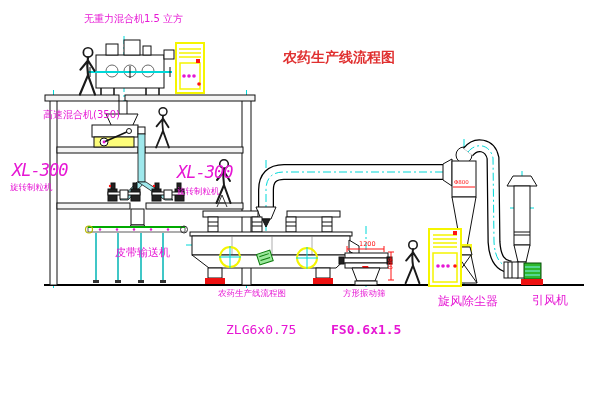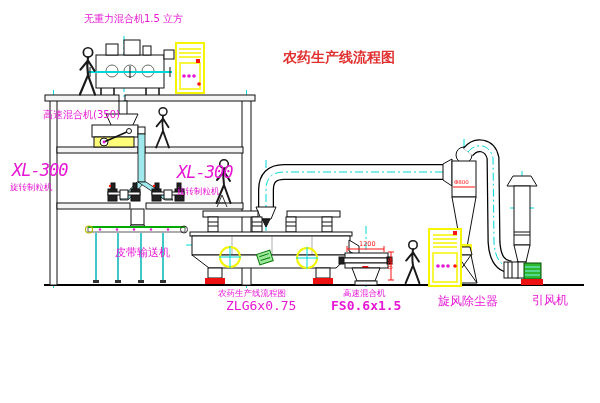--- a/index.html
+++ b/index.html
@@ -7,21 +7,21 @@
           font-family:"DejaVu Sans",sans-serif;}
   svg{position:absolute;left:0;top:0;}
   .lbl{position:absolute;white-space:nowrap;line-height:1;color:#e617d4;}
   .magenta{color:#e617d4;}
   .t9{font-size:12px;}
   .t85{font-size:8.5px;}
   .t10{font-size:10px;}
   .t11{font-size:11px;}
   .mono{font-family:"DejaVu Sans Mono",monospace;}
   .model-big{font-size:17px;letter-spacing:-1px;font-weight:400;font-style:italic;}
-  .model-mid{font-size:13px;letter-spacing:0px;}
+  .model-mid{font-size:13px;letter-spacing:0px;margin-top:24px;}
   .title-wrap{position:absolute;left:283px;top:49px;display:flex;align-items:baseline;color:#e03030;}
   .title-cn{font-size:14px;font-weight:bold;letter-spacing:0px;}
   .title-cap{font-size:21px;font-weight:400;font-family:"DejaVu Sans Mono",monospace;letter-spacing:-1px;}
   .dim{font-size:6.5px;color:#ff1414;}
   .dim-v{transform:rotate(90deg);transform-origin:left top;}
   .dim-tiny{font-size:5.5px;color:#ff1414;}
 </style>
 </head>
 <body>
 
@@ -313,21 +313,21 @@
 <div class="lbl t85 magenta" style="left:10px;top:183px;">旋转制粒机</div>
 
 <div class="lbl magenta mono model-big" style="left:177px;top:164px;">XL-300</div>
 <div class="lbl t85 magenta" style="left:177px;top:187px;">旋转制粒机</div>
 
 <div class="lbl t11 magenta" style="left:115px;top:214px;margin-top:33px;">皮带输送机</div>
 
 <div class="lbl t85 magenta" style="left:218px;top:289px;">农药生产线流程图</div>
 <div class="lbl magenta mono model-mid" style="left:226px;top:299px;">ZLG6x0.75</div>
 
-<div class="lbl t85 magenta" style="left:343px;top:289px;">高速混合机</div>
+<div class="lbl t85 magenta" style="left:343px;top:289px;">方形振动筛</div>
 <div class="lbl magenta mono model-mid" style="left:331px;top:299px;font-weight:bold;">FS0.6x1.5</div>
 
 <div class="lbl t9 magenta" style="left:438px;top:295px;">旋风除尘器</div>
 <div class="lbl t9 magenta" style="left:532px;top:294px;">引风机</div>
 
 <div class="lbl dim" style="left:359px;top:241px;">1200</div>
 <div class="lbl dim dim-v" style="left:393px;top:258px;font-size:6px;">600</div>
 <div class="lbl dim-tiny" style="left:454px;top:180px;">Φ800</div>
 
 </div>

